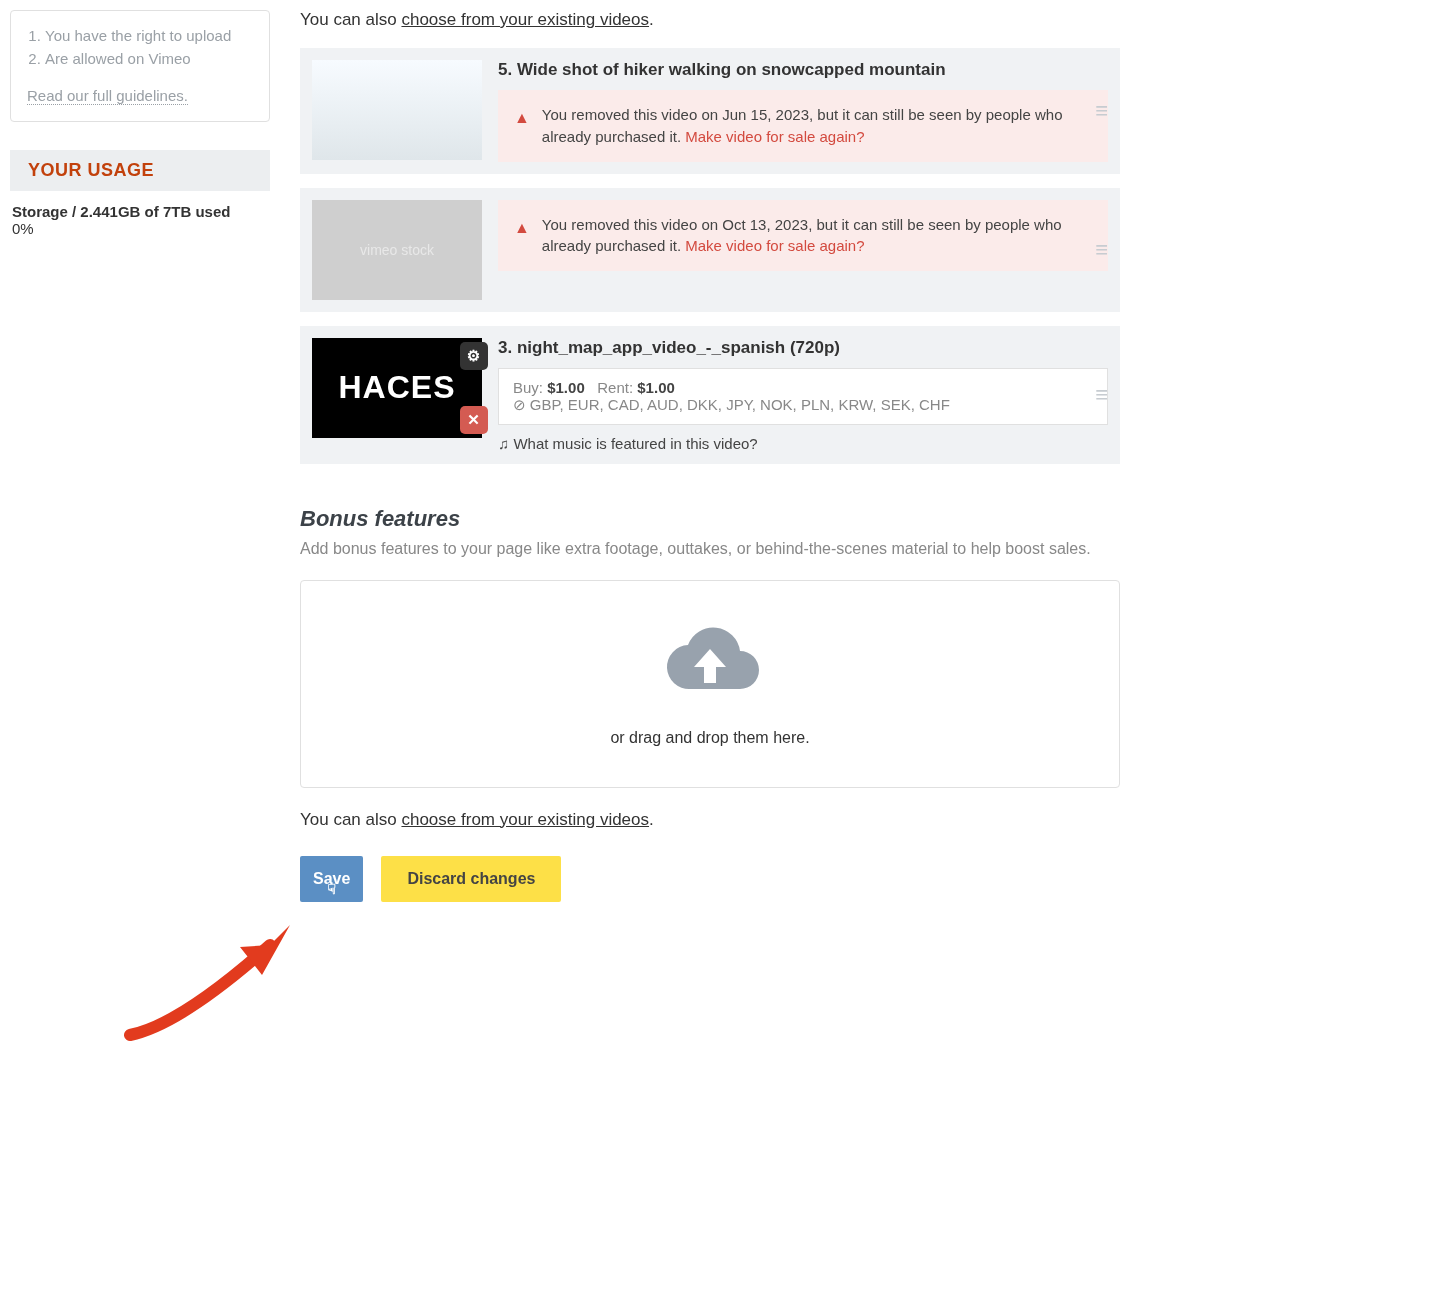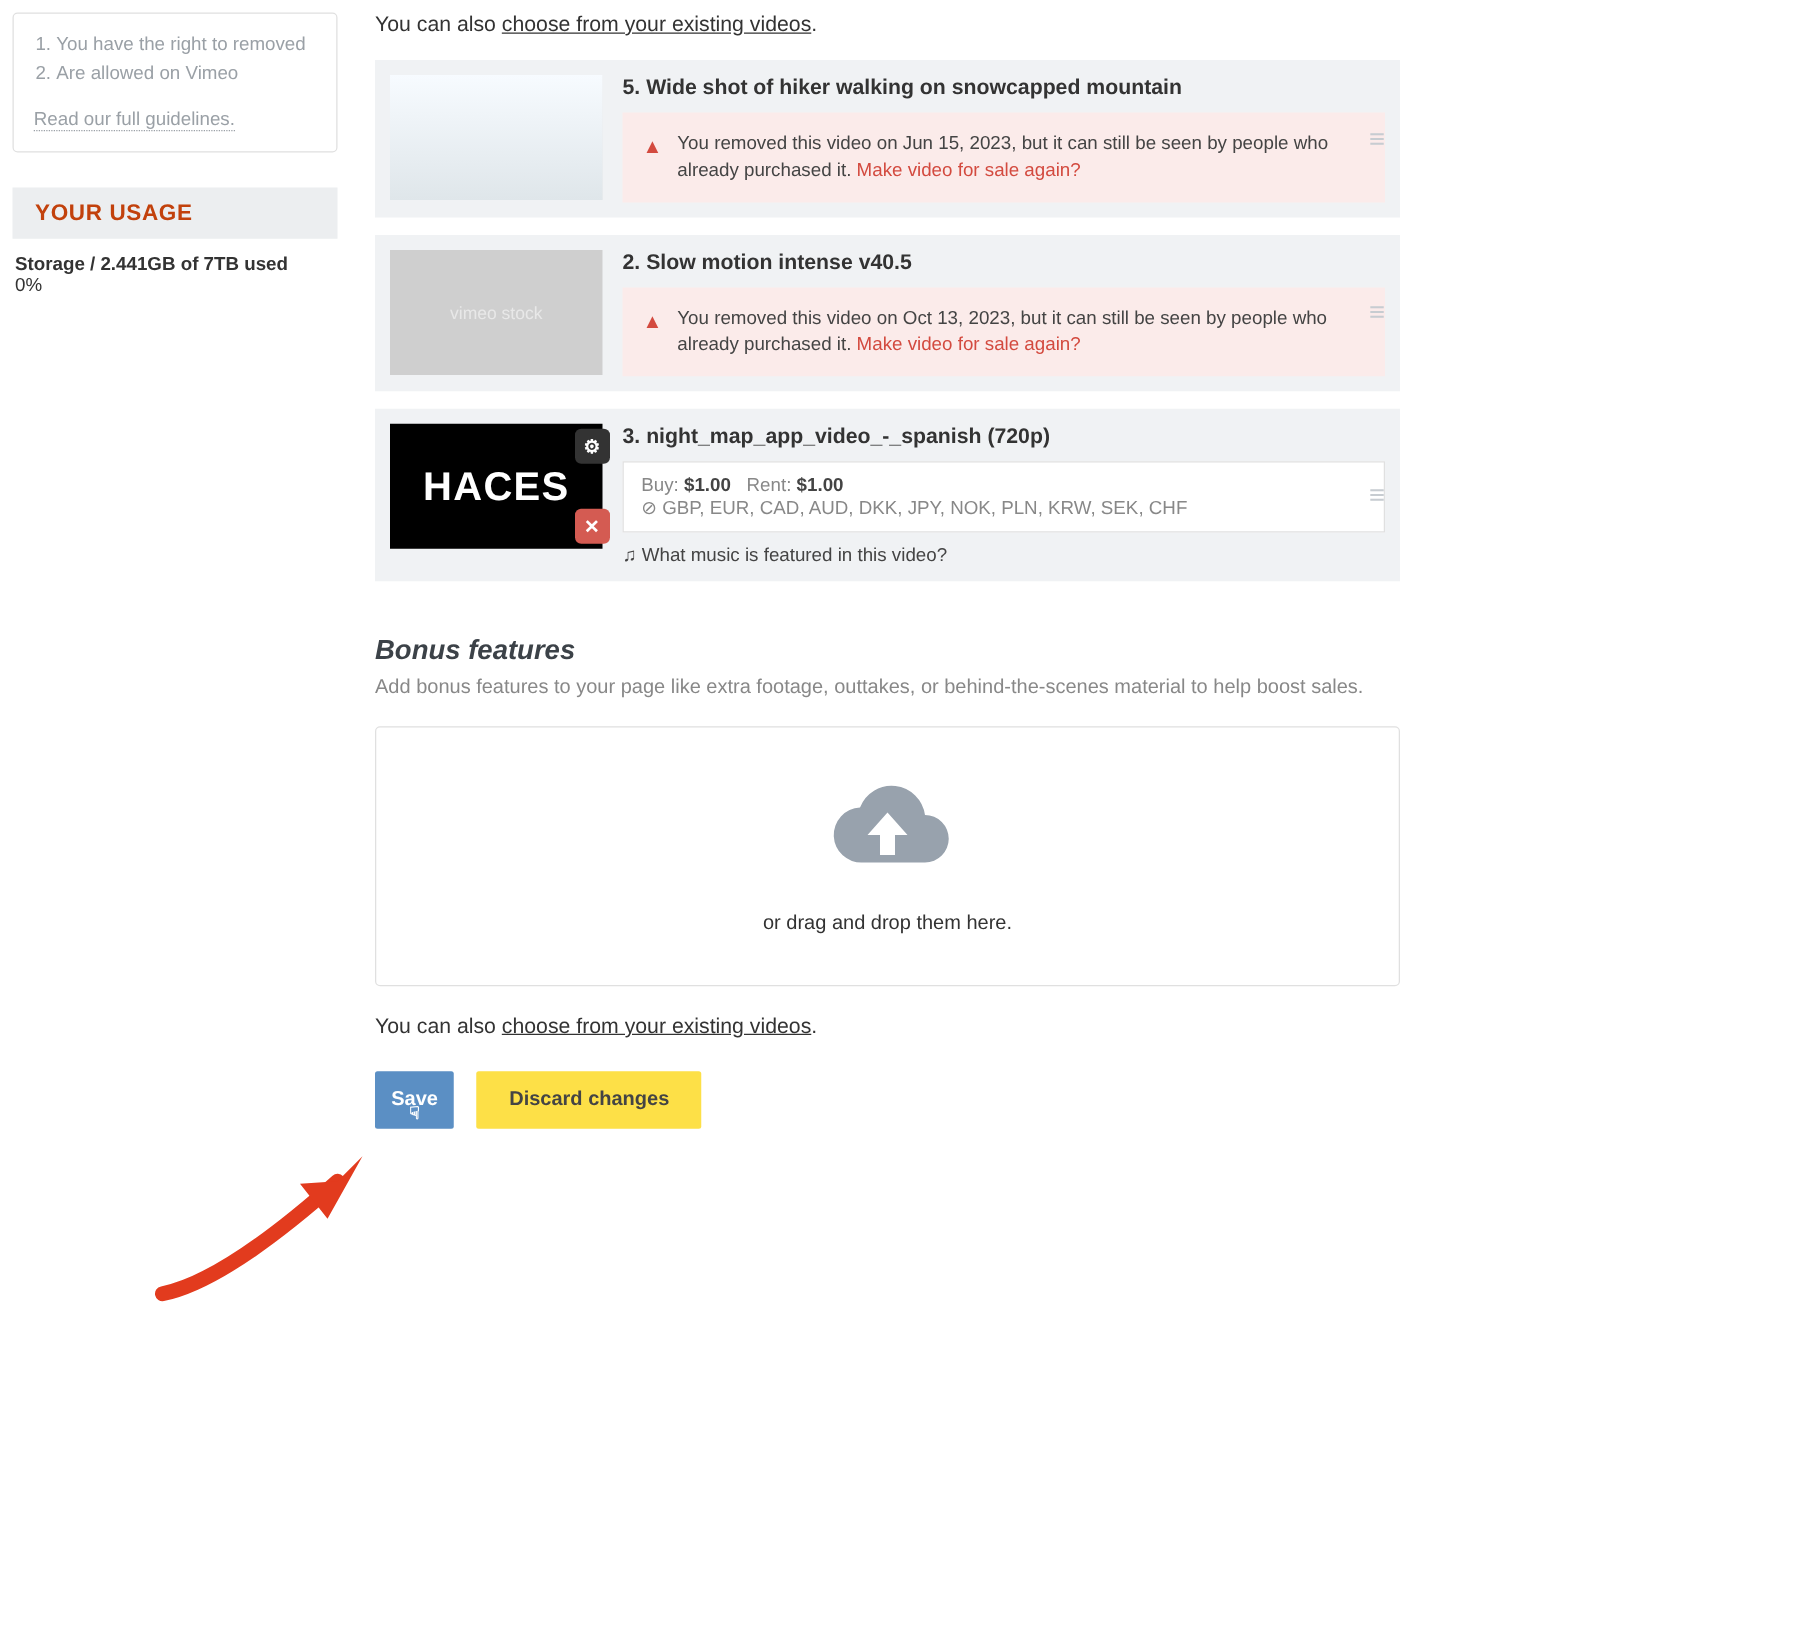--- a/index.html
+++ b/index.html
@@ -149,21 +149,21 @@
   }
 </style>
 </head>
 <body>
 
 <div class="layout">
 
   <aside class="sidebar">
     <div class="guidelines-box">
       <ol>
-        <li>You have the right to removed</li>
+        <li>You have the right to upload</li>
         <li>Are allowed on Vimeo</li>
       </ol>
       <span class="guidelines-link">Read our full guidelines.</span>
     </div>
     <div class="usage-header">YOUR USAGE</div>
     <div class="usage-body">
       <span>Storage / 2.441GB of 7TB used</span><br>
       <span class="usage-pct">0%</span>
     </div>
   </aside>
@@ -185,21 +185,20 @@
         </div>
       </div>
       <div class="drag-handle">≡</div>
     </div>
 
     <div class="video-card">
       <div class="thumb stock">
         <span>vimeo stock</span>
       </div>
       <div class="video-body">
-        <div class="video-title">2. Slow motion intense v40.5</div>
         <div class="warn-box">
           <span class="warn-icon">▲</span>
           <div>
             <span>You removed this video on Oct 13, 2023, but it can still be seen by people who already purchased it. </span><span class="resale-link">Make video for sale again?</span>
           </div>
         </div>
       </div>
       <div class="drag-handle">≡</div>
     </div>
 

